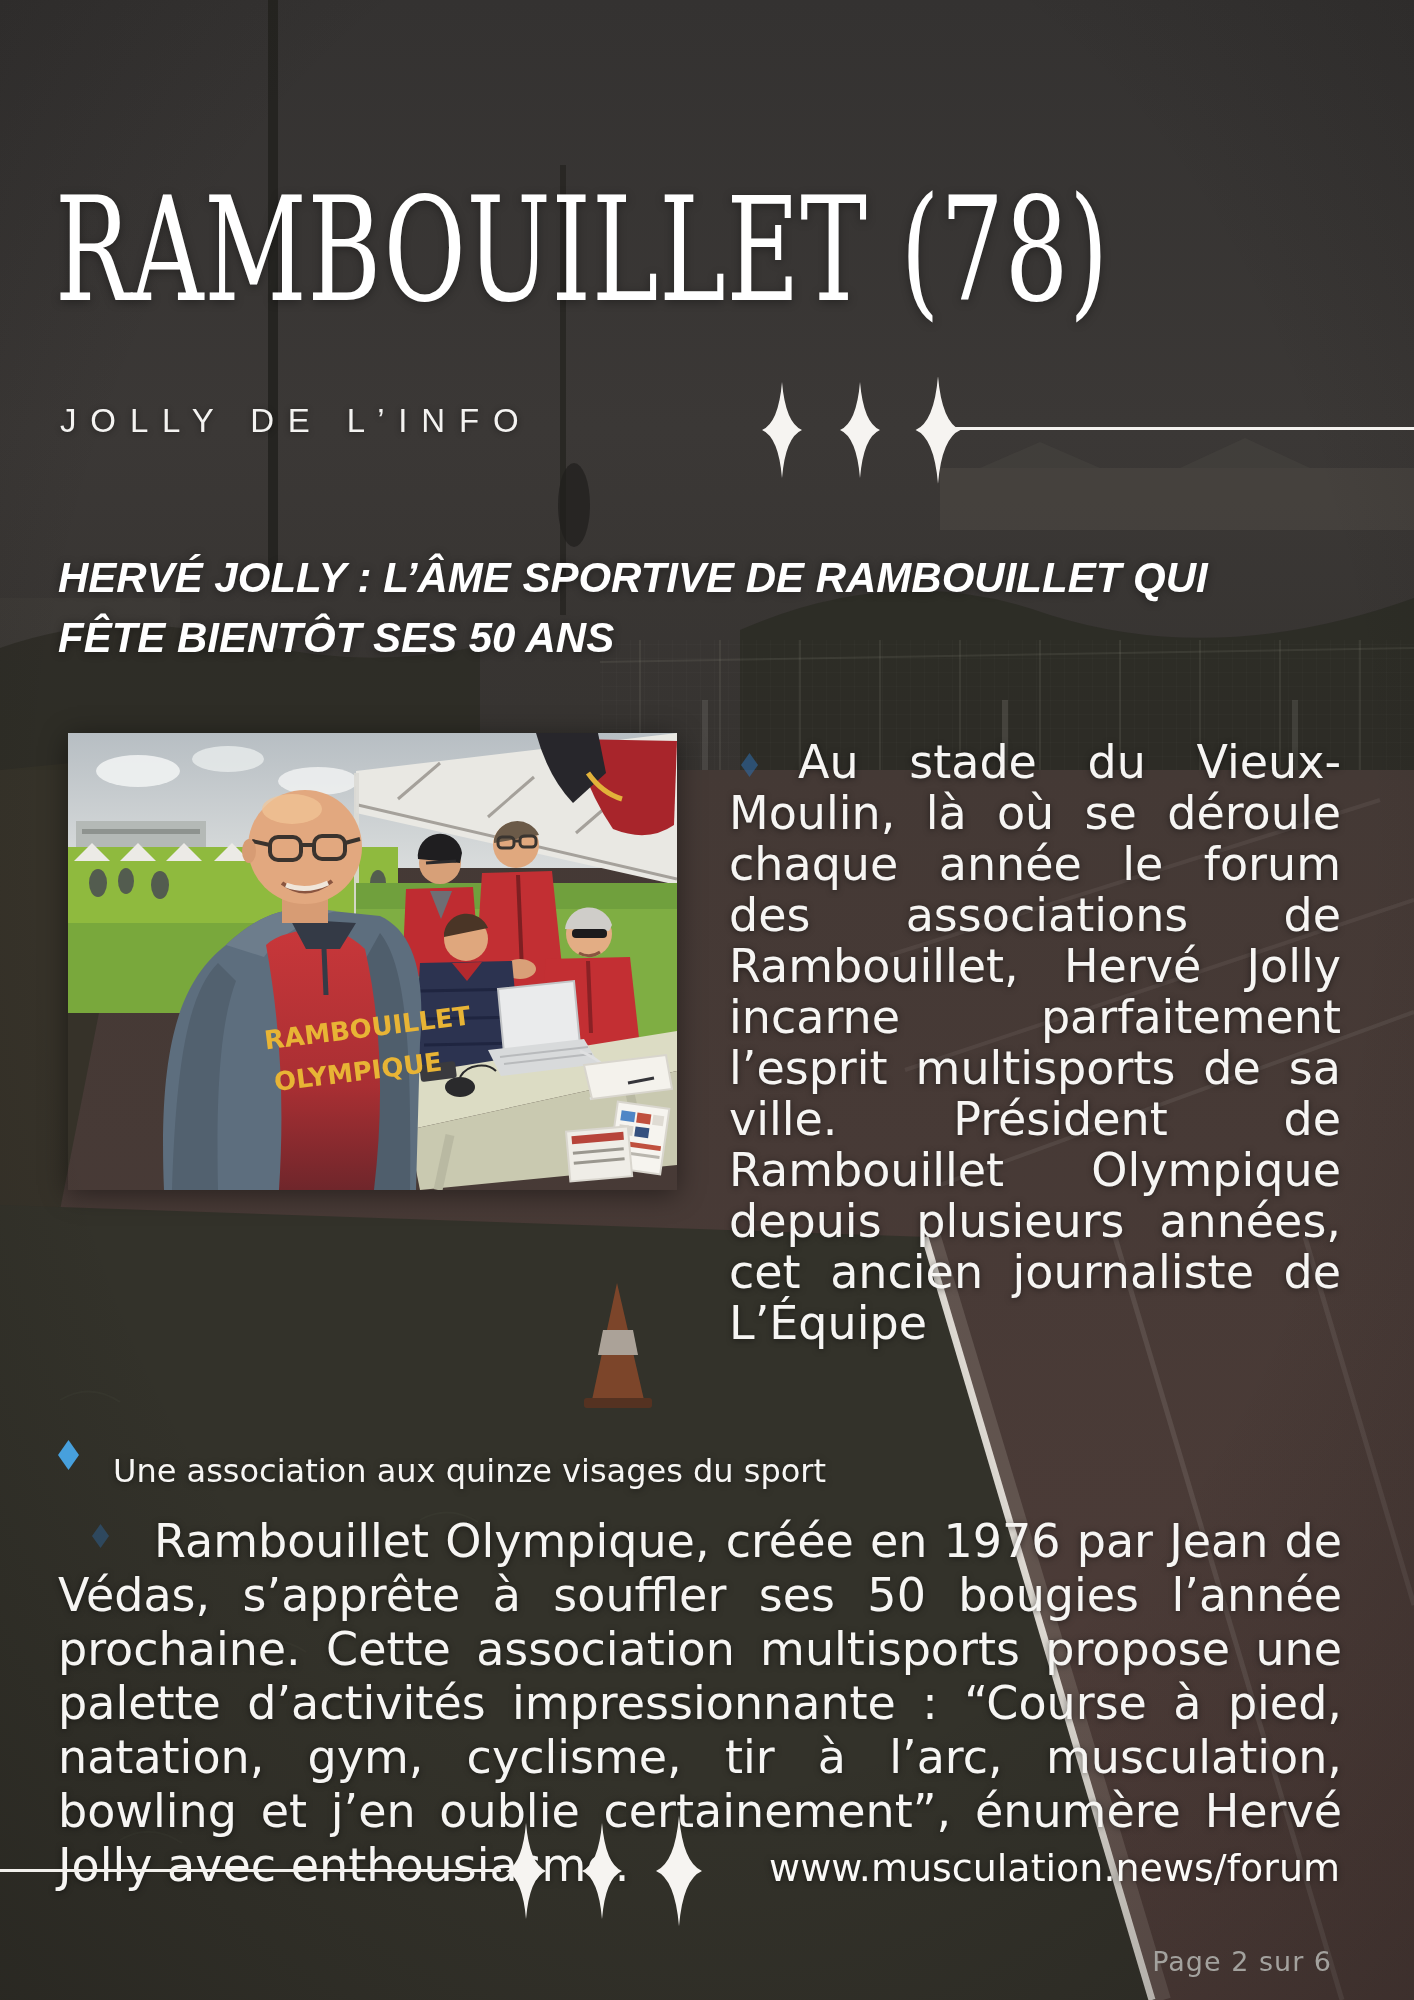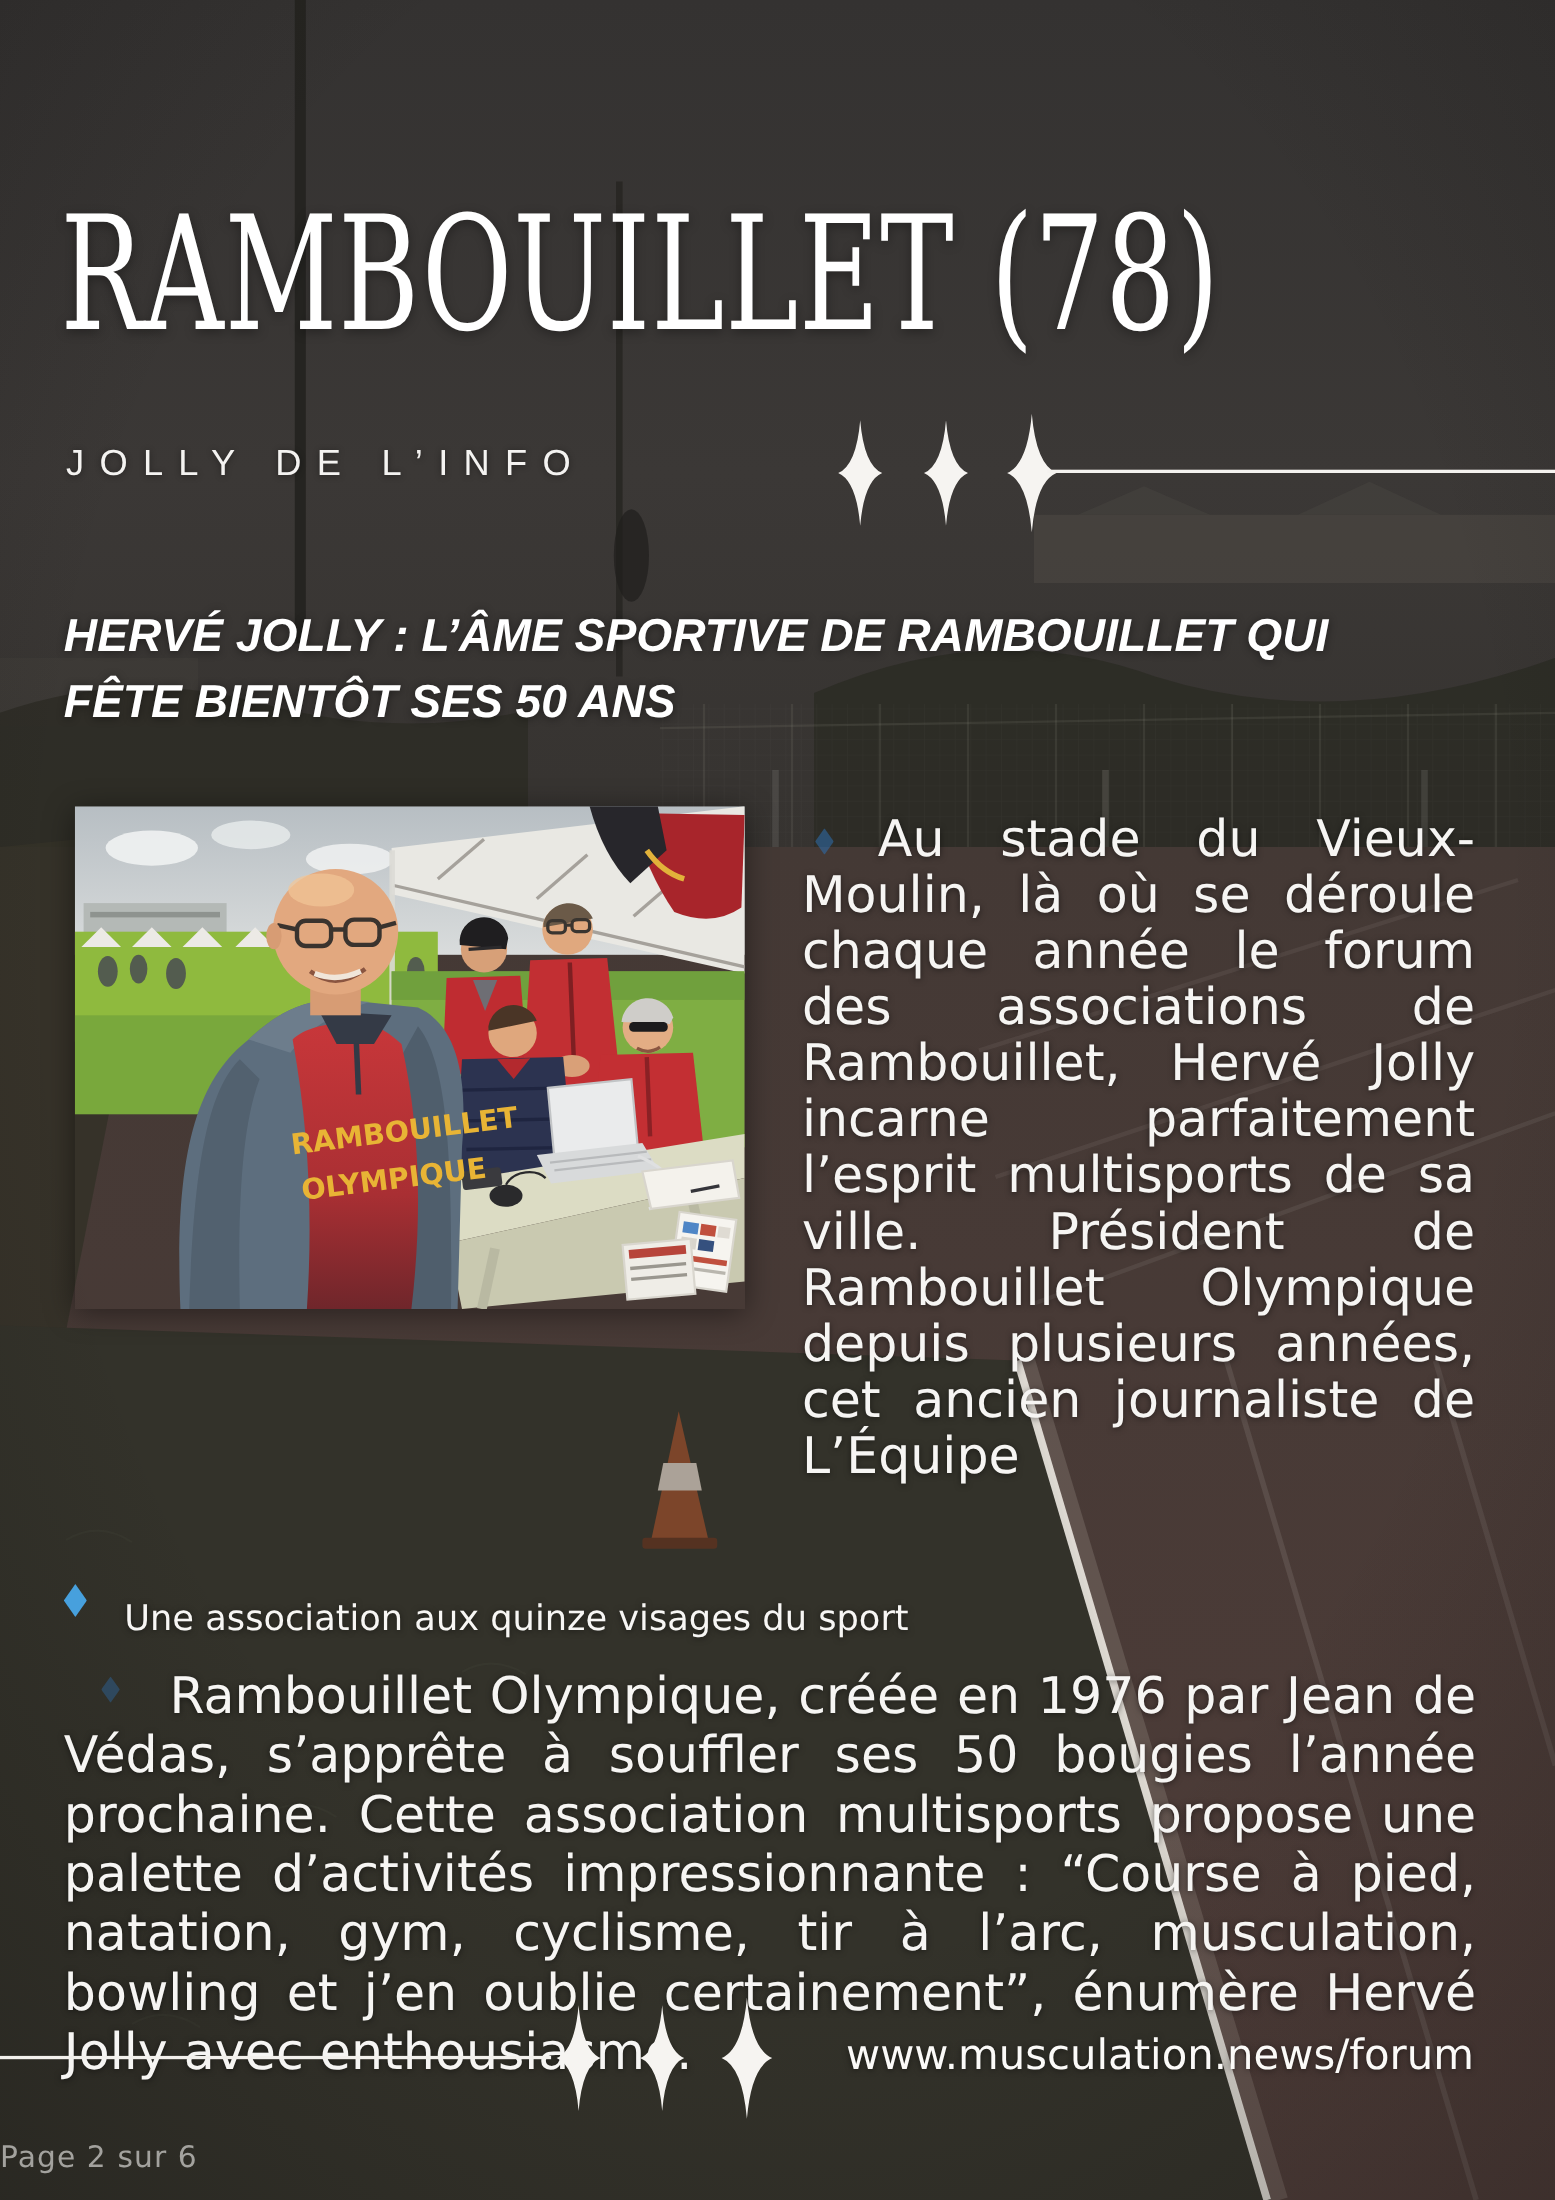--- a/index.html
+++ b/index.html
@@ -60,21 +60,21 @@
   .subheading{font-size:32px;color:#f7f6f4;text-shadow:0 1px 6px rgba(0,0,0,.5);margin-top:32px;}
 
   .rule-bottom{left:0;top:1869px;width:501px;height:3px;background:#f2f0ec;}
   .sparkles-bottom{left:494px;top:1811px;width:222px;height:120px;}
   .footer-url{
     right:74px;top:1846px;
     font-size:38px;color:#fbfaf8;text-shadow:0 1px 6px rgba(0,0,0,.5);
     text-decoration:none;
   }
   .pagenum{
-    left:0;right:82px;top:1946px;text-align:left;
+    left:0;right:82px;top:1946px;text-align:right;
     font-size:27px;color:#a3a29e;letter-spacing:1px;
   }
 </style>
 </head>
 <body>
 
 <div class="page">
 
   <svg class="bg" viewBox="0 0 1414 2000" preserveAspectRatio="none" aria-hidden="true">
     <defs>

